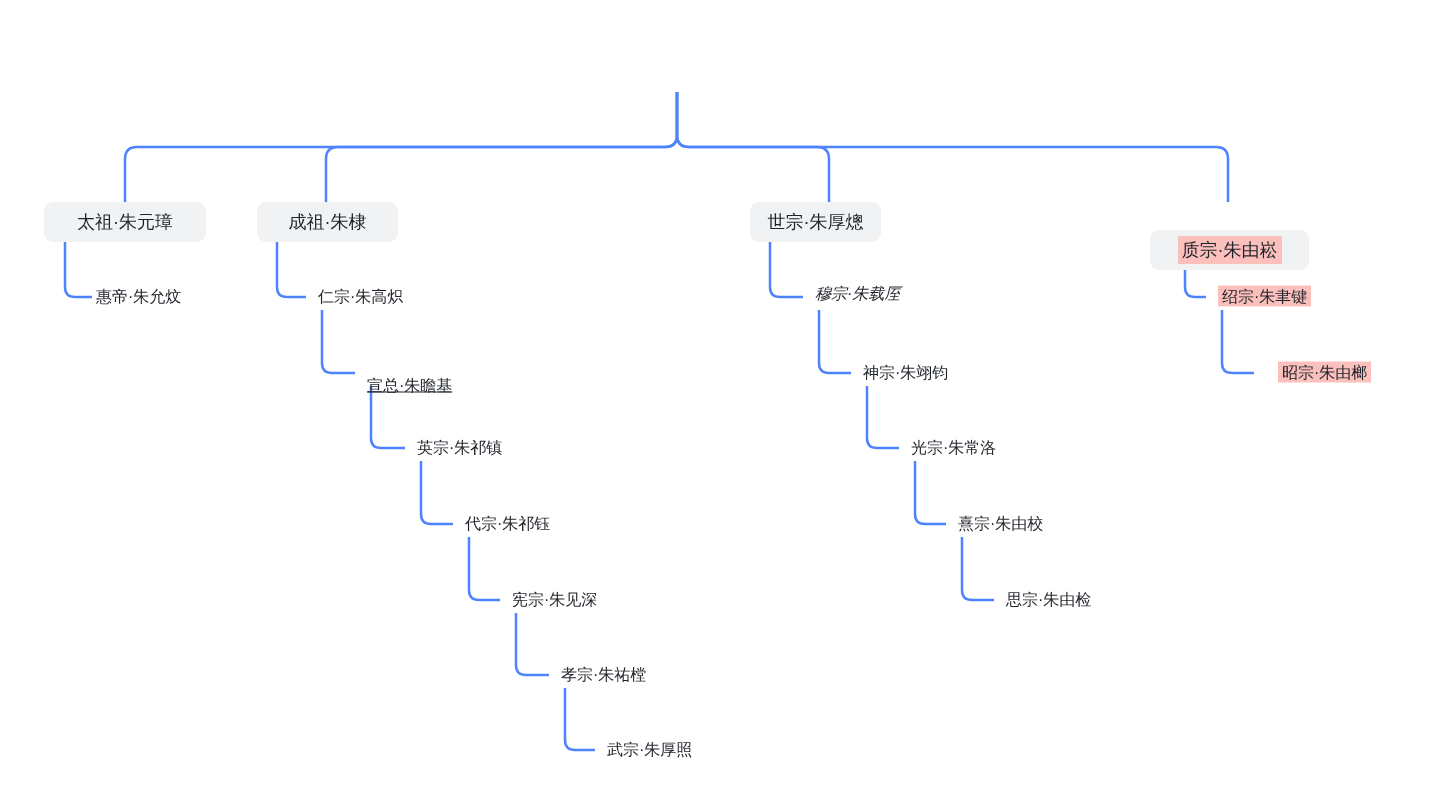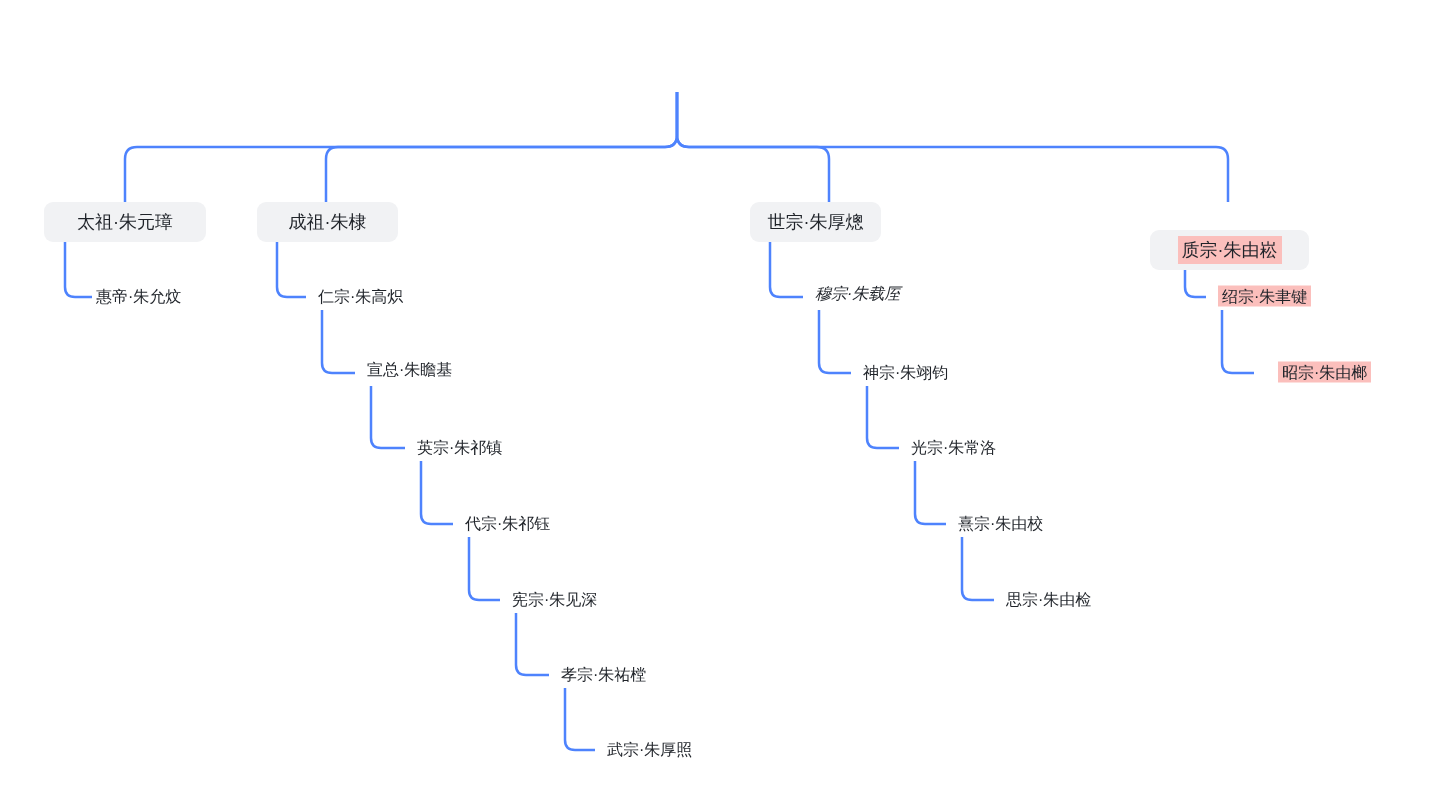--- a/index.html
+++ b/index.html
@@ -48,21 +48,21 @@
       <path d="M 962 537 L 962 590 Q 962 600 972 600 L 994 600"></path>
       <path d="M 677 92 L 677 135 Q 677 147 689 147 L 1216 147 Q 1228 147 1228 159 L 1228 202"></path>
       <path d="M 1185 242 L 1185 287 Q 1185 297 1195 297 L 1206 297"></path>
       <path d="M 1222 310 L 1222 363 Q 1222 373 1232 373 L 1254 373"></path>
     </svg>
   <div id="nodes">
       <div class="box-node" style="left: 44px; top: 202px; width: 162px;">太祖·朱元璋</div>
       <div class="text-node" style="left: 96px; top: 297px;">惠帝·朱允炆</div>
       <div class="box-node" style="left: 257px; top: 202px; width: 141px;">成祖·朱棣</div>
       <div class="text-node" style="left: 318px; top: 297px;">仁宗·朱高炽</div>
-      <div class="text-node" style="left: 367px; top: 370px;">宣总·朱瞻基</div>
+      <div class="text-node" style="left: 367px; top: 386px; text-decoration: underline;">宣总·朱瞻基</div>
       <div class="text-node" style="left: 417px; top: 448px;">英宗·朱祁镇</div>
       <div class="text-node" style="left: 465px; top: 524px; text-align: right;">代宗·朱祁钰</div>
       <div class="text-node" style="left: 512px; top: 600px;">宪宗·朱见深</div>
       <div class="text-node" style="left: 561px; top: 675px;">孝宗·朱祐樘</div>
       <div class="text-node" style="left: 607px; top: 750px;">武宗·朱厚照</div>
       <div class="box-node" style="left: 750px; top: 202px; width: 131px;">世宗·朱厚熜</div>
       <div class="text-node" style="left: 815px; top: 294px; font-style: italic;">穆宗·朱载厔</div>
       <div class="text-node" style="left: 863px; top: 373px;">神宗·朱翊钧</div>
       <div class="text-node" style="left: 911px; top: 448px;">光宗·朱常洛</div>
       <div class="text-node" style="left: 958px; top: 524px;">熹宗·朱由校</div>

